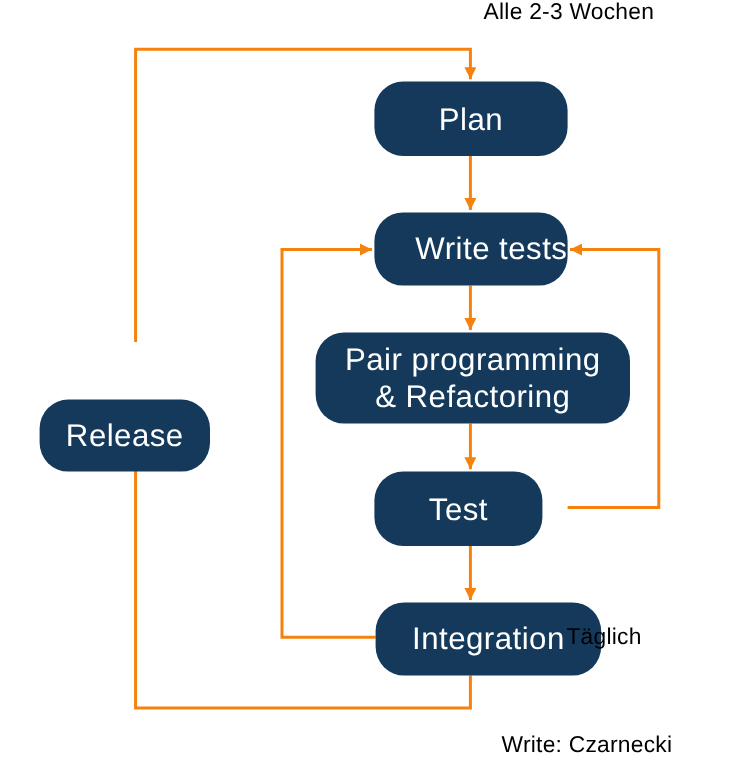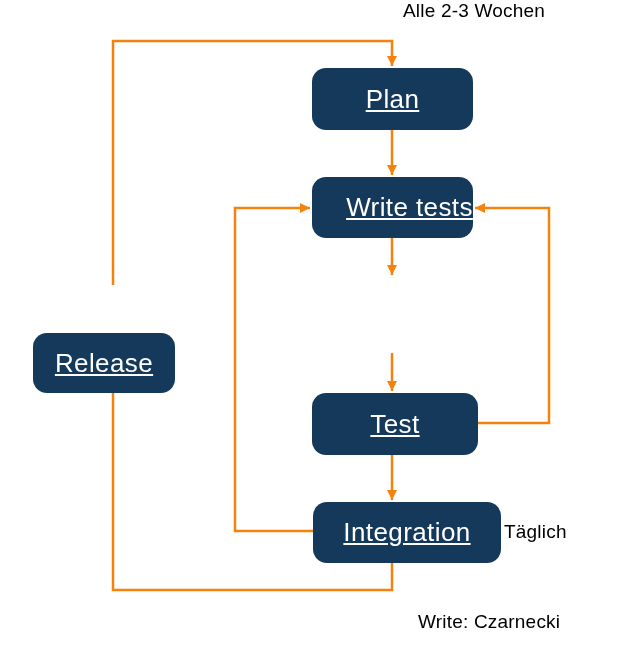--- a/index.html
+++ b/index.html
@@ -32,48 +32,47 @@
   .connectors path {
     fill: none;
     stroke: var(--arrow);
     stroke-width: 2.5;
   }
   .node {
     position: absolute;
     z-index: 2;
     background: var(--node-fill);
     color: var(--node-text);
-    border-radius: 14px;
+    border-radius: 24px;
     display: flex;
     flex-direction: column;
     align-items: center;
     justify-content: center;
     font-size: 26px;
     letter-spacing: 0.4px;
     line-height: 1.18;
     text-align: right;
     white-space: nowrap;
-    text-decoration: underline;
   }
   .node-plan        { left: 312px; top:  68px; width: 161px; height: 62px; }
   .node-write-tests { left: 312px; top: 177px; width: 161px; height: 61px; padding-left: 34px; }
   .node-pair        { left: 263px; top: 277px; width: 262px; height: 76px; }
-  .node-test        { left: 312px; top: 393px; width: 166px; height: 62px; }
+  .node-test        { left: 312px; top: 393px; width: 140px; height: 62px; }
   .node-integration { left: 313px; top: 502px; width: 188px; height: 61px; }
   .node-release     { left:  33px; top: 285px; width: 142px; height: 60px; margin-top: 48px; }
   .annotation {
     position: absolute;
     z-index: 2;
     color: var(--label-text);
     font-size: 19px;
     letter-spacing: 0.2px;
     white-space: nowrap;
   }
   .cycle-label  { left: 403px; top:  0; }
-  .daily-label  { left: 504px; top: 521px; text-align: right; }
+  .daily-label  { left: 472px; top: 521px; text-align: right; }
   .source-label { left: 418px; top: 611px; }
 </style>
 </head>
 <body>
 
 <div class="canvas">
 
   <svg class="connectors" viewBox="0 0 623 645" xmlns="http://www.w3.org/2000/svg">
     <defs>
       <marker id="ah" viewBox="0 0 4 4" markerWidth="4" markerHeight="4" refX="4" refY="2" orient="auto" markerUnits="strokeWidth">
@@ -91,20 +90,24 @@
   </svg>
 
   <div class="node node-plan">
     <span>Plan</span>
   </div>
 
   <div class="node node-write-tests">
     <span>Write tests</span>
   </div>
 
+  <div class="node node-pair">
+    <span>Pair programming</span>
+    <span>&amp; Refactoring</span>
+  </div>
 
   <div class="node node-test">
     <span>Test</span>
   </div>
 
   <div class="node node-integration">
     <span>Integration</span>
   </div>
 
   <div class="node node-release">

